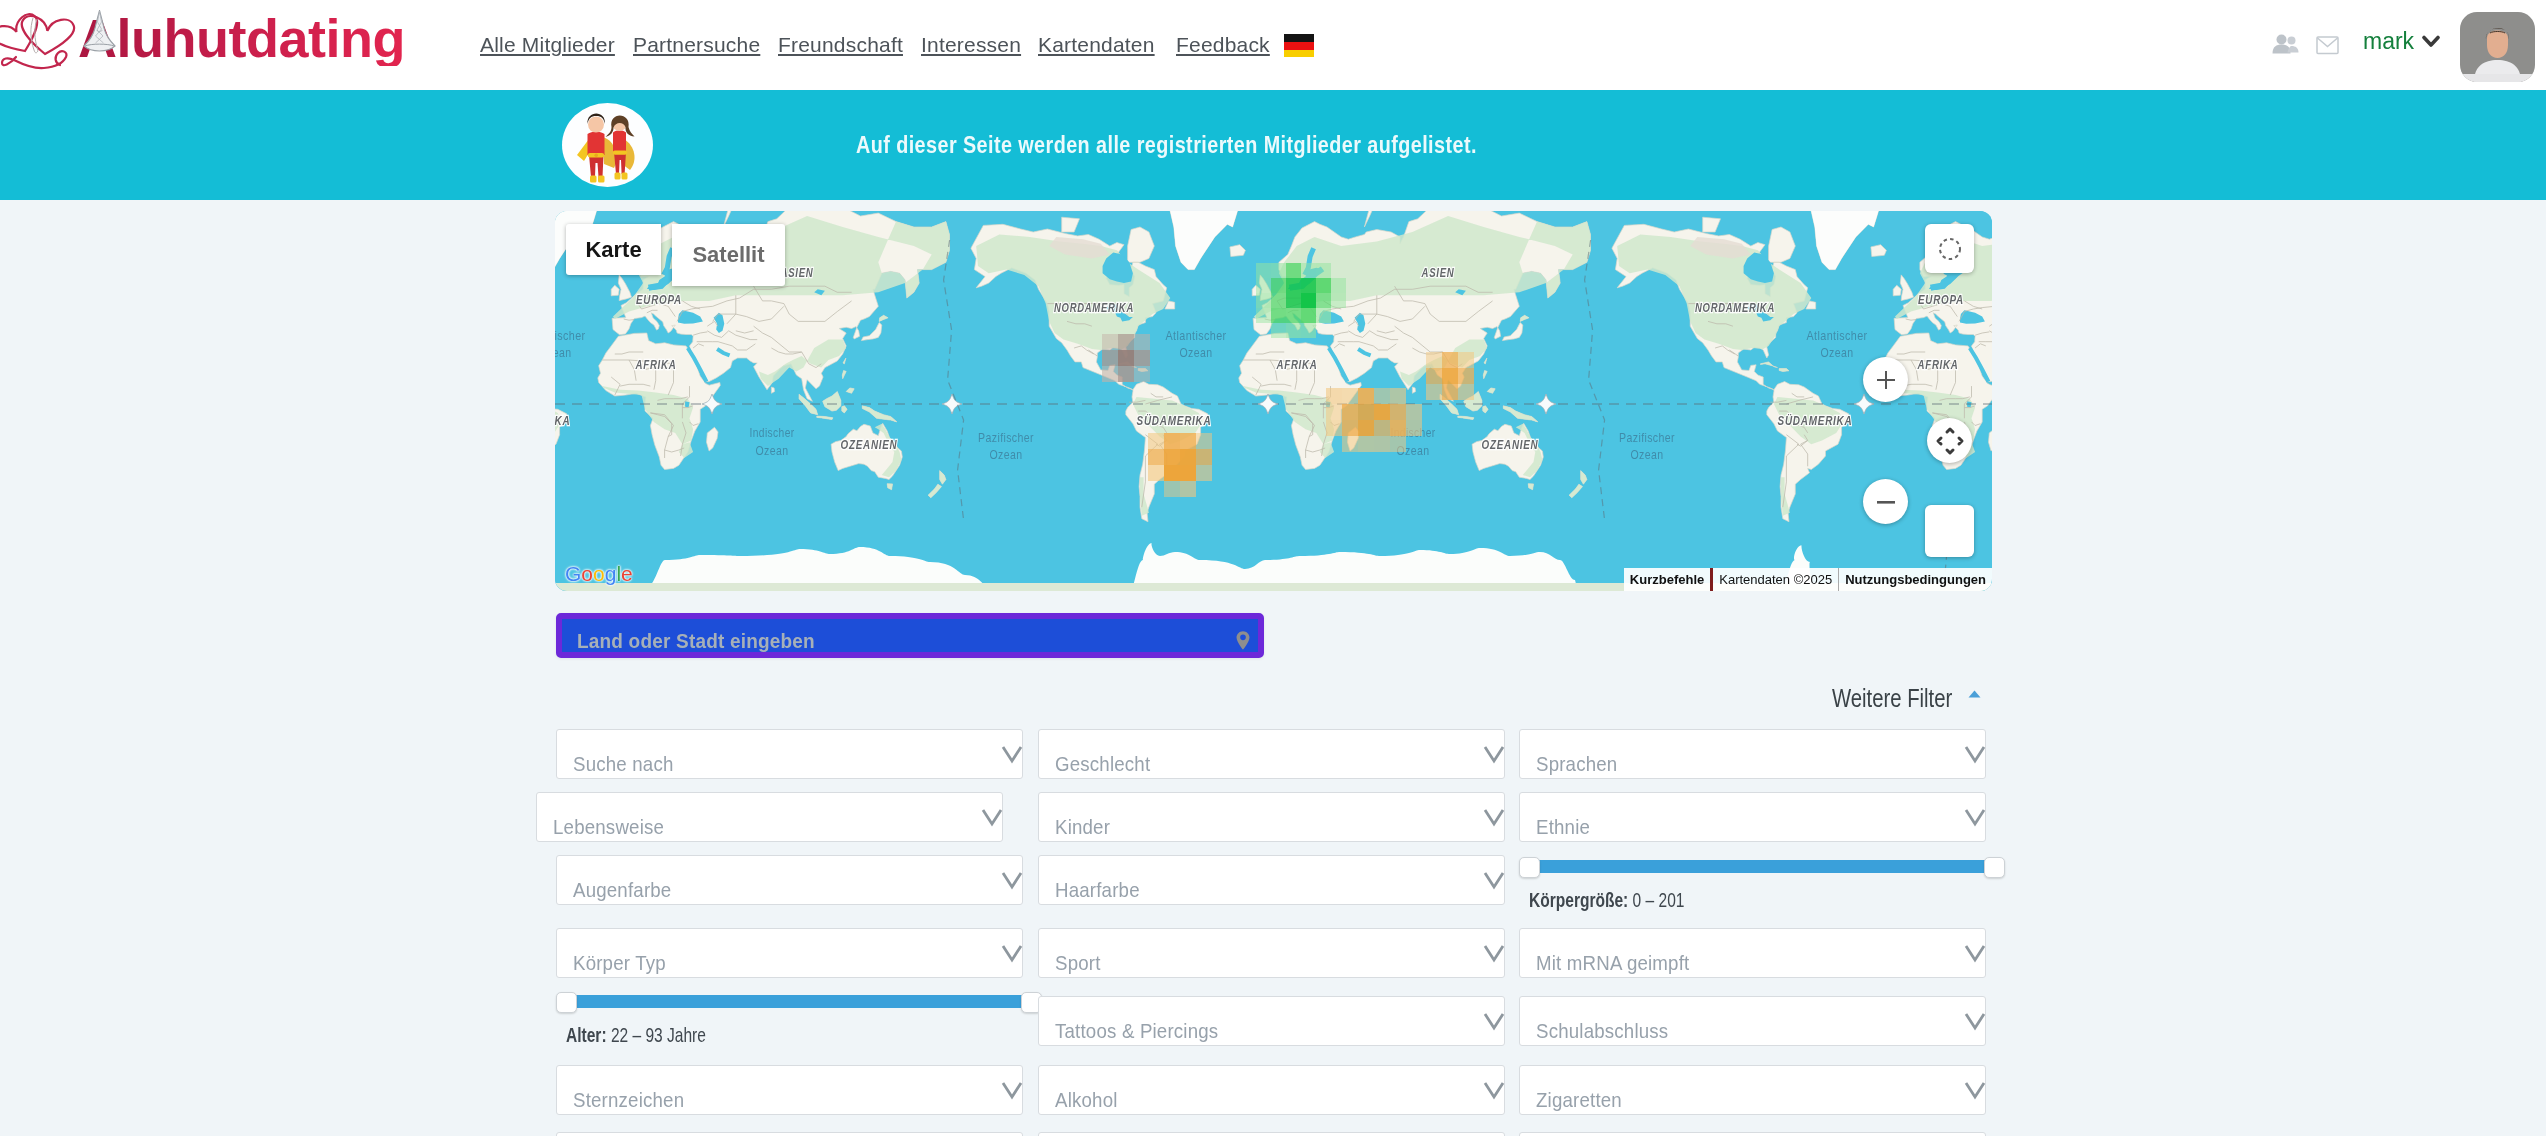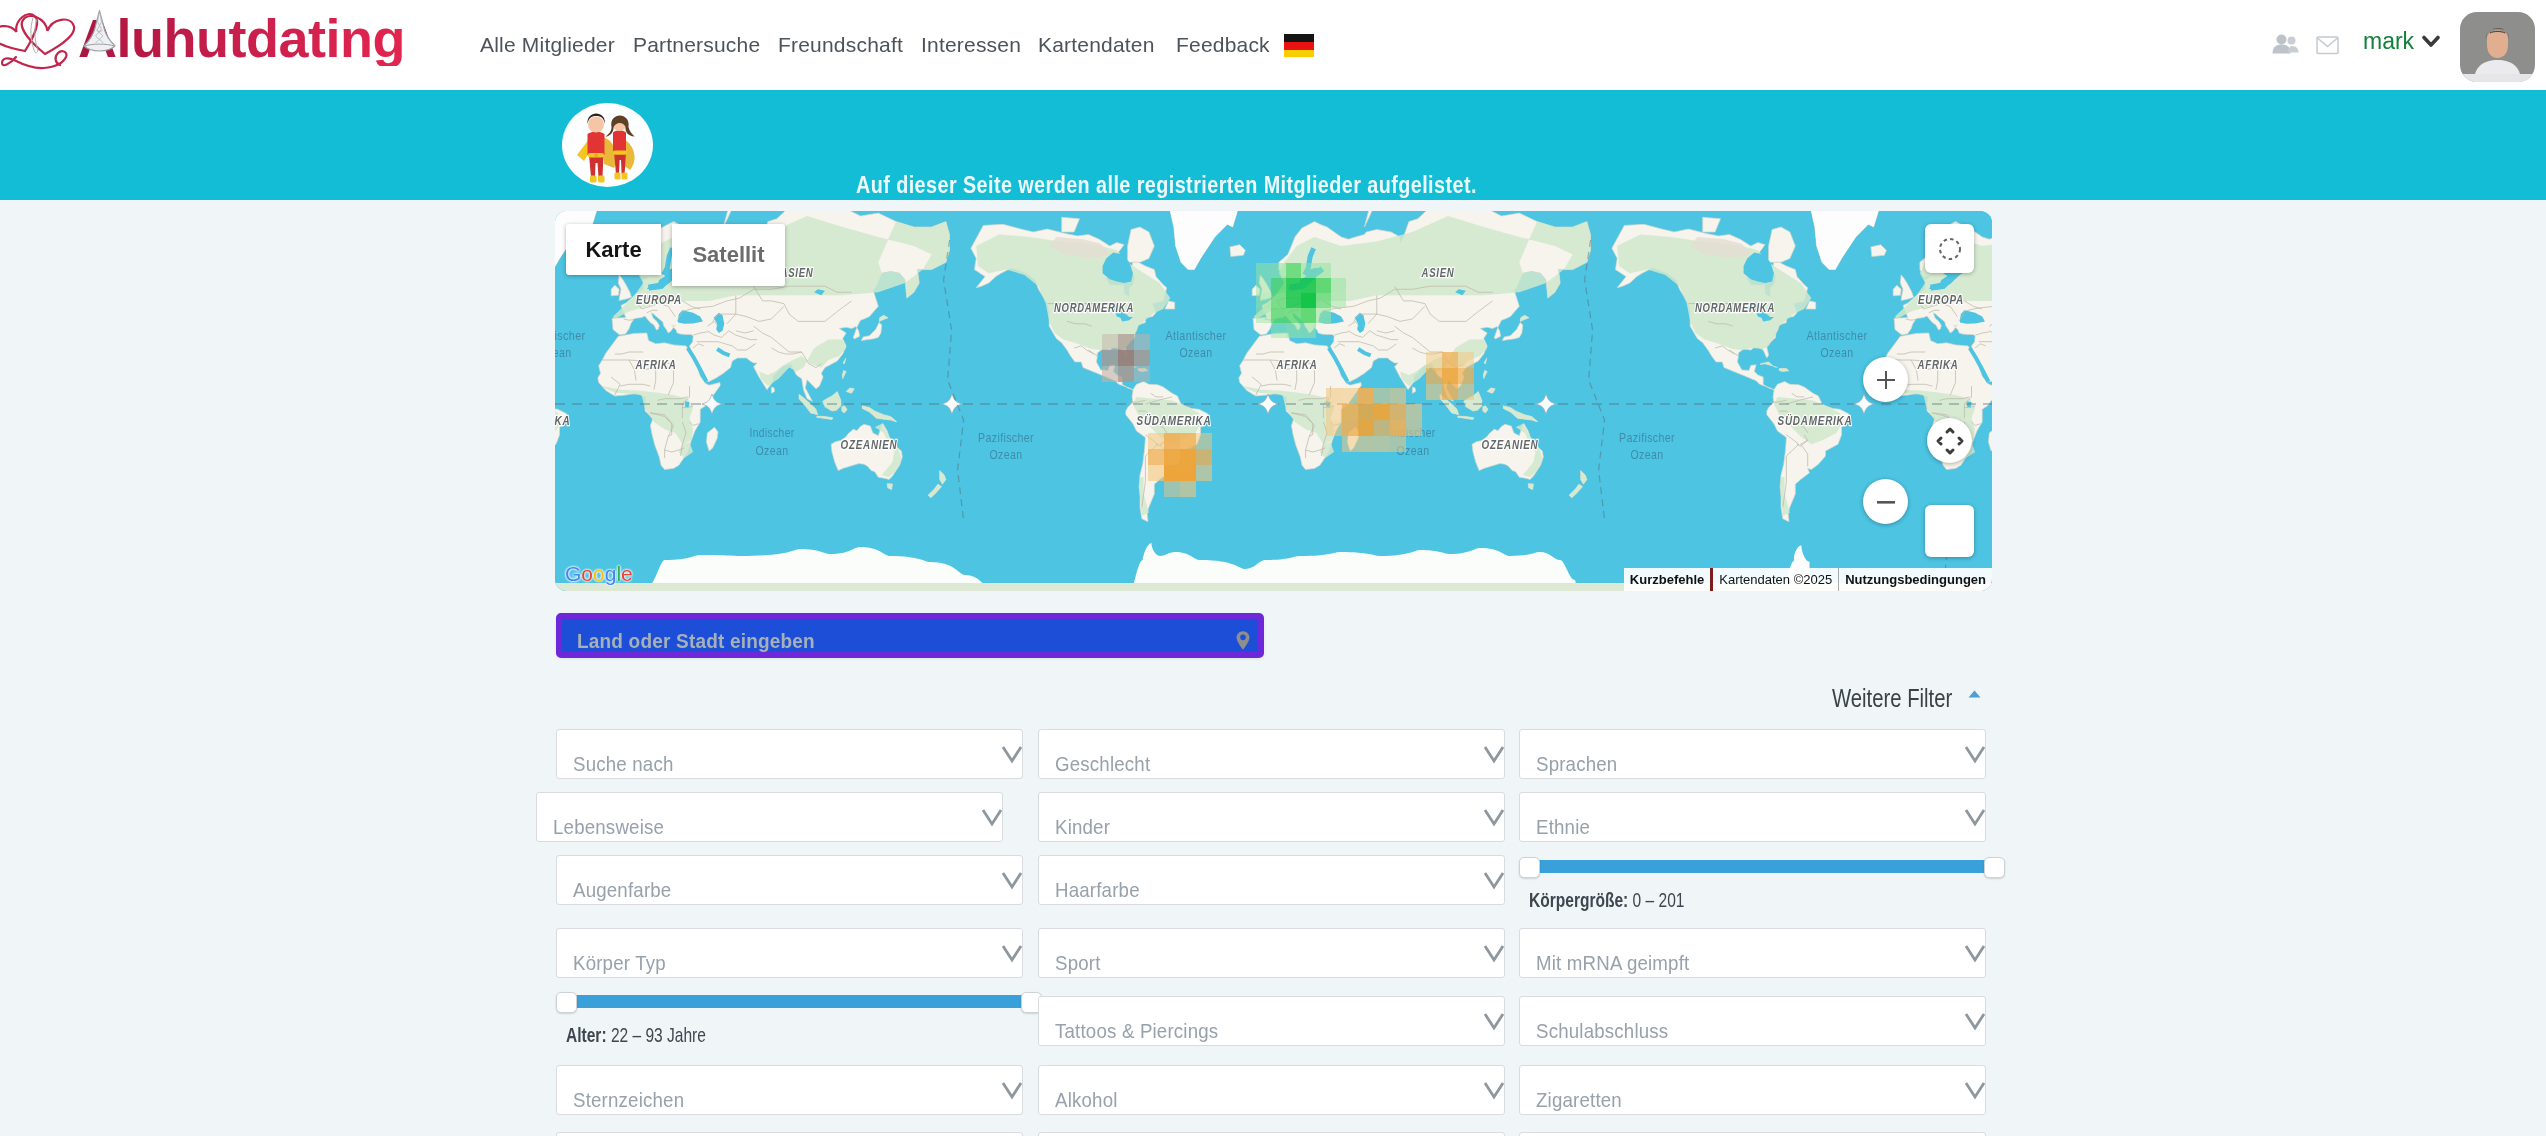--- a/index.html
+++ b/index.html
@@ -1,27 +1,27 @@
 <!DOCTYPE html>
 <html lang="de"><head>
 <meta charset="utf-8">
 <title>Aluhutdating</title>
 <style>
   * { margin:0; padding:0; box-sizing:border-box; }
   html,body { width:2546px; height:1136px; overflow:hidden; }
   body { font-family:"Liberation Sans", sans-serif; background:#f0f5f8; position:relative; }
   .sqz { display:inline-block; transform-origin:0 50%; white-space:nowrap; }
   #header { position:absolute; left:0; top:0; width:2546px; height:90px; background:#ffffff; }
-  .navlink { position:absolute; top:0; height:116px; line-height:90px; font-size:21px; color:#4d5359; white-space:nowrap; letter-spacing:.2px; }
+  .navlink { position:absolute; top:0; height:116px; line-height:90px; font-size:21px; color:#4d5359; white-space:nowrap; letter-spacing:.2px;text-decoration:underline; }
   #logo-text { position:absolute; left:78px; top:11px; font-size:54px; font-weight:bold; line-height:1.02; letter-spacing:-.5px;
      background:linear-gradient(90deg,#ab1640 0%, #c91f4c 50%, #e2254f 100%);
      -webkit-background-clip:text; background-clip:text; color:transparent; }
   #banner { position:absolute; left:0; top:90px; width:2546px; height:110px; background:#14bdd6; }
   #banner-circle { position:absolute; left:562px; top:13px; width:91px; height:84px; }
-  #banner-text { position:absolute; left:856px; top:132px; font-size:23px; font-weight:600; color:#ecfafc; letter-spacing:.5px;margin-top:40px; }
+  #banner-text { position:absolute; left:856px; top:132px; font-size:23px; font-weight:600; color:#ecfafc; letter-spacing:.5px; }
   #map { position:absolute; left:555px; top:211px; width:1437px; height:380px; border-radius:12px; overflow:hidden; background:#4cc4e2; }
   .gbtn { position:absolute; background:#fff; box-shadow:0 1px 4px rgba(0,0,0,.3); display:flex; align-items:center; justify-content:center; }
   .circ { border-radius:50%; width:45px; height:45px; }
   #search { position:absolute; left:556px; top:613px; width:708px; height:45px; background:#1d4ed8; border-radius:5px; box-shadow:0 1px 3px rgba(40,60,80,.08); border:6px solid #6d28d9; }
   #search .ph { position:absolute; left:15px; top:11px; font-size:20px; font-weight:600; color:#a6b0b8; letter-spacing:.2px; }
   #wfilter { position:absolute; left:1832px; top:683px; font-size:26px; color:#3a4247; font-weight:500; }
   .selbox { position:absolute; width:467px; height:50px; background:#fff; border:1px solid #d8dce0; border-radius:3px; }
   .selbox .lab { position:absolute; left:16px; top:22px; font-size:21px; color:#97a1ab; letter-spacing:.2px; transform:scaleX(.89); transform-origin:0 50%; white-space:nowrap; }
   .selbox svg.chev { position:absolute; right:-2px; top:15px; }
   .slider { position:absolute; height:24px; }

